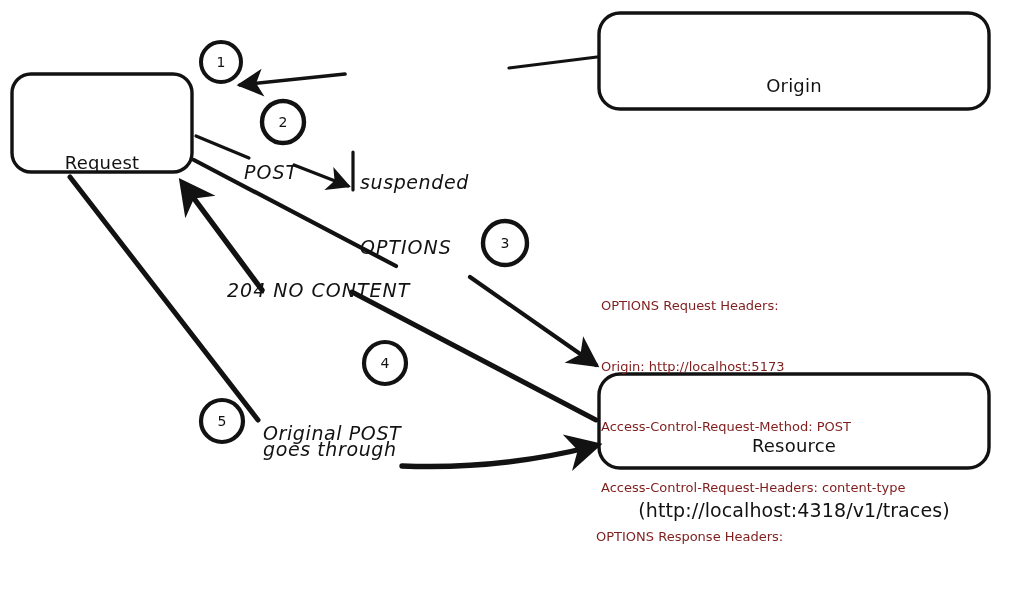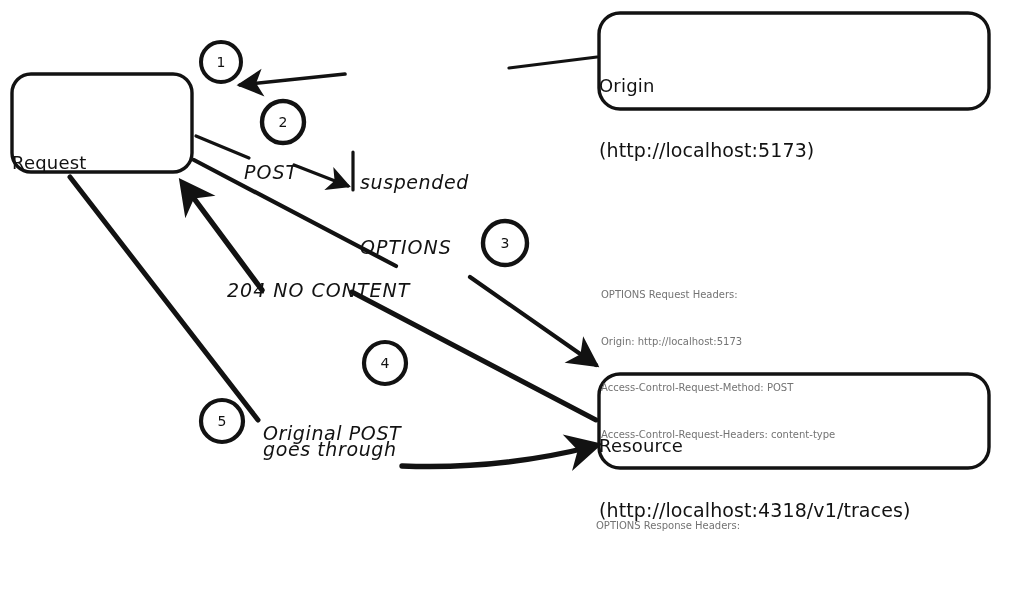--- a/index.html
+++ b/index.html
@@ -20,20 +20,21 @@
   }
   #sketch {
     position: absolute;
     top: 0;
     left: 0;
     width: 1024px;
     height: 592px;
   }
   .node-label {
     position: absolute;
+    text-align: center;
     color: #121212;
     font-family: "DejaVu Sans", sans-serif;
     line-height: 1.28;
     pointer-events: none;
     white-space: pre;
   }
   .node-title {
     display: block;
     font-size: 18px;
     letter-spacing: 0.2px;
@@ -64,23 +65,23 @@
     display: flex;
     align-items: center;
     justify-content: center;
     border-radius: 50%;
     color: #121212;
     font-family: "DejaVu Sans", sans-serif;
     font-size: 14px;
   }
   .note-block {
     position: absolute;
-    color: #737373;
-    font-family: "DejaVu Sans", sans-serif;
-    font-size: 10px;
+    color: #7f1d1d;
+    font-family: "DejaVu Sans", sans-serif;
+    font-size: 13px;
     line-height: 1.55;
     white-space: pre;
     pointer-events: none;
   }
   .note-line { display: block; }
 </style>
 </head>
 <body>
 
 <div id="canvas">
@@ -154,21 +155,20 @@
       <circle cx="222" cy="421" r="21" fill="#ffffff" stroke="#121212" stroke-width="4.2"></circle>
     </g>
   </svg>
 
   <div class="node-label" style="left:12px; top:110px; width:180px;">
     <span class="node-title">Request</span>
   </div>
 
   <div class="node-label" style="left:599px; top:33px; width:390px;">
     <span class="node-title">Origin</span>
-    <span class="node-sub">(http://localhost:5173)</span>
   </div>
 
   <div class="node-label" style="left:599px; top:393px; width:390px;">
     <span class="node-title">Resource</span>
     <span class="node-sub">(http://localhost:4318/v1/traces)</span>
   </div>
 
 
   <div class="edge-label caps" style="left:244px; top:145px;margin-top:16px;">POST</div>
 

